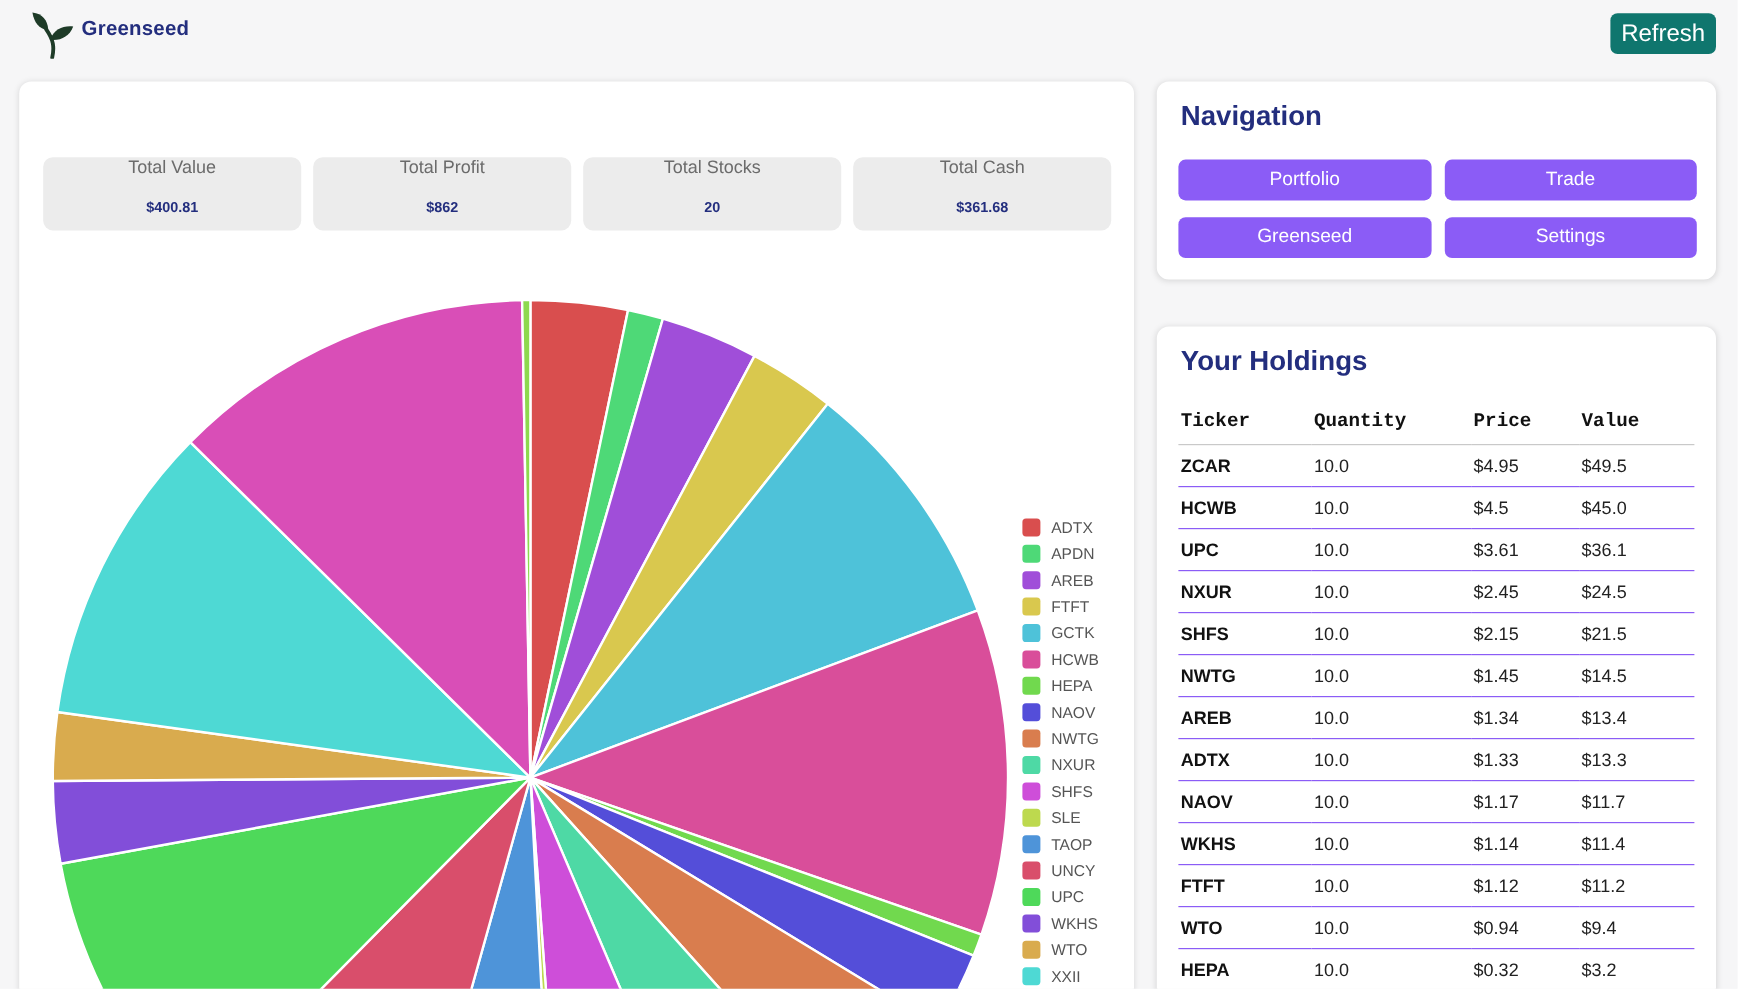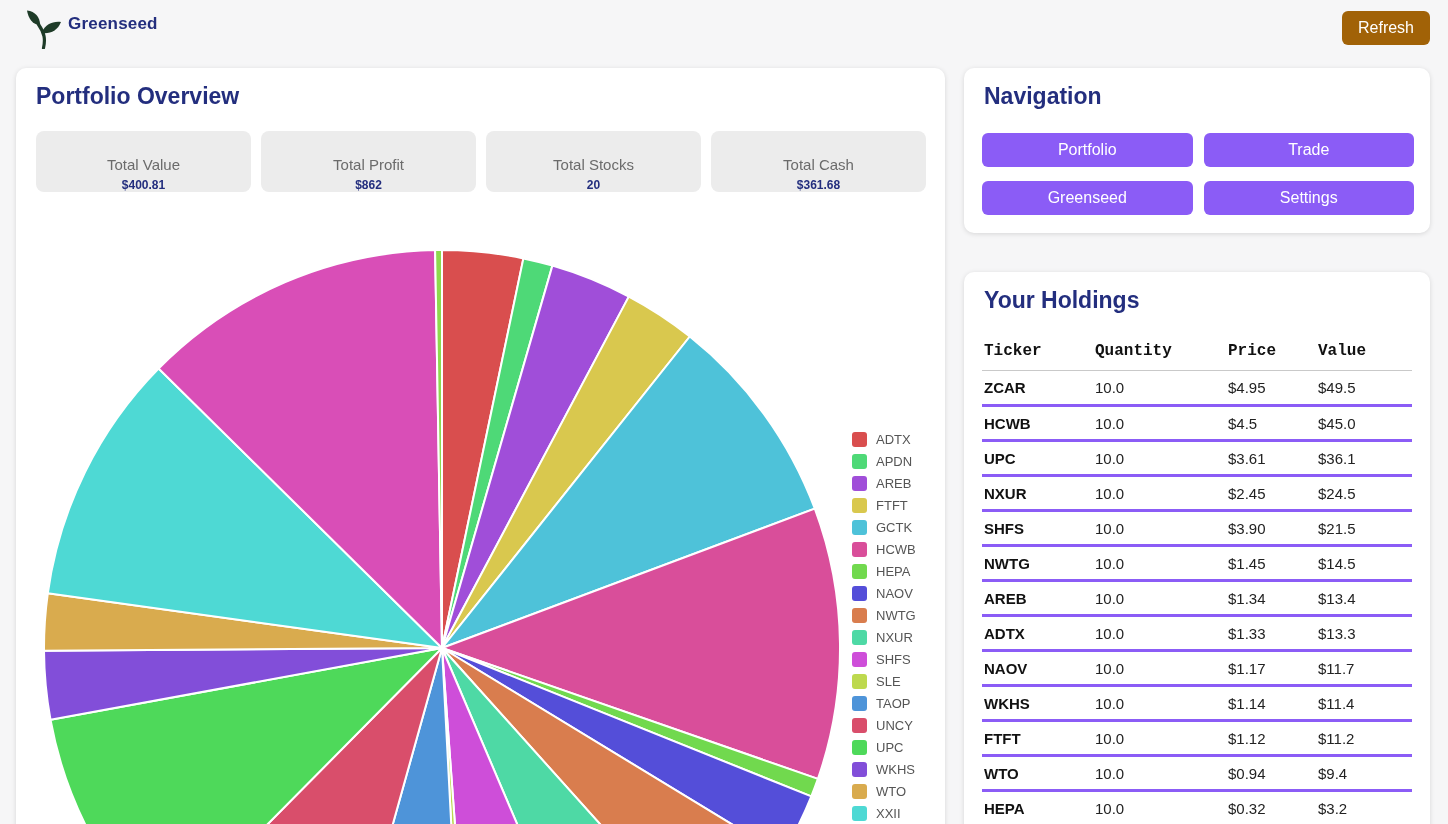--- a/index.html
+++ b/index.html
@@ -12,34 +12,34 @@
   }
   
   .header { position:absolute; top:0; left:0; width:1448px; height:58px; }
   .logo { position:absolute; left:26px; top:9px; width:36px; height:40px; }
   .app-title { position:absolute; left:68px; top:14px; font-size:17px; font-weight:bold; color:#232E7E; letter-spacing:.2px; }
   .user-block { position:absolute; right:136px; top:9px; width:180px; text-align:center; }
   .user-name { font-size:17px; color:#3a3a3a; }
   .user-status { font-size:13px; font-weight:bold; color:#2E7D32; margin-top:3px; }
   .refresh-btn {
     position:absolute; right:18px; top:11px; width:88px; height:34px;
-    background:#a16207; color:#fff; border:none; border-radius:6px;
-    font-size:16px; font-family:inherit; cursor:pointer;
+    background:#0f766e; color:#fff; border:none; border-radius:6px;
+    font-size:20px; font-family:inherit; cursor:pointer;
   }
   
   .card { position:absolute; background:#fff; border-radius:10px; box-shadow:0 1px 5px rgba(0,0,0,.13); overflow:hidden; }
   .card-portfolio { left:16px; top:68px; width:929px; height:780px; }
   .card-nav { left:964px; top:68px; width:466px; height:165px;padding-left:16px; }
   .card-holdings { left:964px; top:272px; width:466px; height:600px; }
   .card-title { position:absolute; left:20px; top:15px; font-size:23px; font-weight:bold; color:#232E7E; }
   
   .stats-row { position:absolute; left:20px; top:63px; width:890px; display:flex; gap:10px; }
   .stat-card {
     flex:1; height:61px; background:#ececec; border-radius:8px;
-    display:flex; flex-direction:column; align-items:center; justify-content:flex-end; gap:5px;
+    display:flex; flex-direction:column; align-items:center; justify-content:flex-start; gap:18px;
   }
   .stat-label { font-size:15px; color:#6b6b6b; }
   .stat-value { font-size:12px; font-weight:bold; color:#232E7E; }
   
   .pie-svg { position:absolute; left:0; top:180px; }
   
   .legend { position:absolute; left:836px; top:360px; }
   .legend-item { display:flex; align-items:center; gap:9px; height:22px; cursor:pointer; }
   .legend-swatch { width:15px; height:15px; border-radius:3px; flex:0 0 auto; }
   .legend-label { font-size:13px; color:#555; }
@@ -53,40 +53,39 @@
     font-size:16px; font-family:inherit; cursor:pointer;
   }
   
   .holdings-table { position:absolute; left:18px; top:64px; width:430px; border-collapse:collapse; }
   .holdings-table th {
     text-align:left; font-size:16px; font-weight:bold; color:#111;
     padding:6px 0 10px 2px; border-bottom:1px solid #c9c9c9;font-family:Liberation Mono, monospace;
   }
   .holdings-table td {
     font-size:15px; color:#222; padding:0 0 0 2px; height:35px;
-    border-bottom:3px solid #8b5cf6;
+    border-bottom:1px solid #8b5cf6;
   }
   .holdings-table td.ticker { font-weight:bold; color:#111; }
   .col-ticker { width:111px; } .col-qty { width:133px; } .col-price { width:90px; } .col-value { width:auto; }
 </style>
 </head>
 <body>
 
 <div class="header">
   <svg class="logo" viewBox="0 0 36 40">
     <path d="M17.5 39 C 19.5 30 18.5 24 12.5 15.5" stroke="#1E3B28" stroke-width="3.2" fill="none" stroke-linecap="round"></path>
     <path d="M13 16 C 6.5 15 2.5 10 1 1.5 C 9.5 2.5 13.5 8 14.2 15.5 Z" fill="#1E3B28"></path>
     <path d="M16 23 C 19.5 15.5 26.5 12 35 13 C 32 21 25 24.8 17 24.2 Z" fill="#1E3B28"></path>
   </svg>
   <div class="app-title">Greenseed</div>
   <button class="refresh-btn">Refresh</button>
 </div>
 
 <div class="card card-portfolio">
-  <div class="card-title">Portfolio Overview</div>
   <div class="stats-row">
       <div class="stat-card">
         <div class="stat-label">Total Value</div>
         <div class="stat-value">$400.81</div>
       </div>
       <div class="stat-card">
         <div class="stat-label">Total Profit</div>
         <div class="stat-value">$862</div>
       </div>
       <div class="stat-card">
@@ -244,21 +243,21 @@
         </tr>
         <tr>
           <td class="ticker">NXUR</td>
           <td>10.0</td>
           <td>$2.45</td>
           <td>$24.5</td>
         </tr>
         <tr>
           <td class="ticker">SHFS</td>
           <td>10.0</td>
-          <td>$3.90</td>
+          <td>$2.15</td>
           <td>$21.5</td>
         </tr>
         <tr>
           <td class="ticker">NWTG</td>
           <td>10.0</td>
           <td>$1.45</td>
           <td>$14.5</td>
         </tr>
         <tr>
           <td class="ticker">AREB</td>

